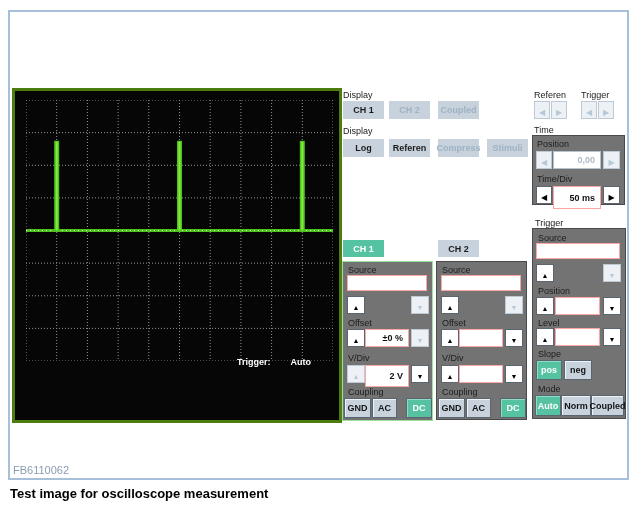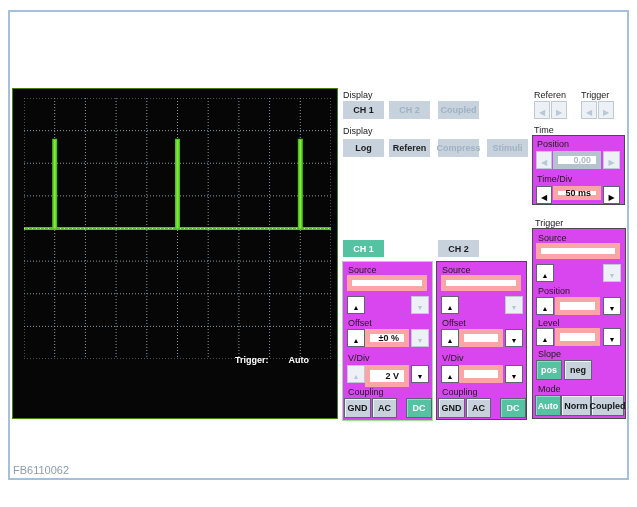--- a/index.html
+++ b/index.html
@@ -2,41 +2,41 @@
 <html style="--teal: #55c2a2; --btn-gray: #c7d2dd; --dim-text: #9fb2c4; --panel-border: #a5c0d8; --trace-green: #4cc31d; --trace-bright: #86e93f; --grid-gray: #8e98a0;"><head>
 <meta charset="utf-8">
 <style>
   html,body{margin:0;padding:0;background:#fff;}
   body{font-family:"Liberation Sans",sans-serif;-webkit-font-smoothing:antialiased;}
   #stage{position:relative;width:637px;height:507px;background:#fff;overflow:hidden;}
   .abs{position:absolute;}
   #panel{position:absolute;left:8px;top:10px;width:617px;height:466px;border:2px solid var(--panel-border,#a5c0d8);background:#fff;}
 
   
-  #scope{position:absolute;left:2px;top:76px;width:324px;height:329px;background:#060606;border:1px solid #4d7c0f;}
+  #scope{position:absolute;left:2px;top:76px;width:324px;height:329px;background:#060606;border:3px solid #4d7c0f;}
   #scope svg{position:absolute;left:11px;top:9px;}
   .trig-status{position:absolute;left:222px;top:266px;width:95px;display:flex;gap:20px;color:#fff;font-size:9px;font-weight:bold;}
 
   
   .lbl{font-size:9px;font-weight:normal;color:#1c1c1c;white-space:nowrap;}
 
   
   .btn-flat{background:var(--btn-gray,#c7d2dd);height:18px;display:flex;align-items:center;justify-content:center;font-size:9px;font-weight:bold;color:#1c1c1c;cursor:default;}
   .btn-flat.dim{color:var(--dim-text,#9fb2c4);}
 
   
   .btn-3d{background:var(--btn-gray,#c7d2dd);border:1px solid #5a6570;display:flex;align-items:center;justify-content:center;font-size:9px;font-weight:bold;color:#141414;box-shadow:inset 1px 1px 0 #eef3f7;}
   .btn-3d.teal{background:var(--teal,#55c2a2);color:#fff;box-shadow:inset 1px 1px 0 #8fdcc6;}
 
   
-  .gbox{position:absolute;border:1px solid #4a4a4a;background:#d946ef;}
+  .gbox{position:absolute;border:1px solid #4a4a4a;background:#737373;}
   .gbox.green{border-color:#9be09b;}
 
   
-  .field{position:absolute;background:#fff;border:5px solid #fca5a5;font-size:9px;font-weight:bold;color:#111;display:flex;align-items:center;justify-content:flex-end;padding-right:5px;box-sizing:border-box;}
+  .field{position:absolute;background:#fff;border:1px solid #fca5a5;font-size:9px;font-weight:bold;color:#111;display:flex;align-items:center;justify-content:flex-end;padding-right:5px;box-sizing:border-box;}
   .field.left{justify-content:flex-start;padding-left:4px;}
   .field.dim{color:#a9bac8;border-color:#b5c3cf;}
 
   
   .spin{position:absolute;width:16px;height:16px;background:#fff;border:1px solid #5a6570;display:flex;align-items:center;justify-content:center;color:#000;box-sizing:content-box;}
   .spin.dim{background:#edf1f5;border-color:#bccad6;color:#b7c8d6;}
   .gl-up::before{content:"▲";font-size:7px;line-height:1;}
   .gl-down::before{content:"▼";font-size:7px;line-height:1;}
   .gl-left::before{content:"◀";font-size:8px;line-height:1;}
   .gl-right::before{content:"▶";font-size:8px;line-height:1;}
@@ -120,21 +120,21 @@
           <span class="gl-left"></span>
         </div>
       <div class="field dim" style="left:20px;top:15px;width:48px;height:18px">0,00</div>
       <div class="abs spin dim" style="left:70px;top:15px;width:15px">
           <span class="gl-right"></span>
         </div>
       <div class="abs lbl" style="left:4px;top:38px">Time/Div</div>
       <div class="abs spin" style="left:3px;top:50px;width:14px">
           <span class="gl-left"></span>
         </div>
-      <div class="field" style="left:20px;top:50px;width:48px;height:14px">50 ms</div>
+      <div class="field" style="left:20px;top:50px;width:48px;height:23px">50 ms</div>
       <div class="abs spin" style="left:70px;top:50px;width:15px">
           <span class="gl-right"></span>
         </div>
     </div>
 
     <div class="abs lbl" style="left:525px;top:206px">Trigger</div>
     <div class="gbox" style="left:522px;top:216px;width:92px;height:189px">
       <div class="abs lbl" style="left:5px;top:4px">Source</div>
       <div class="field left" style="left:3px;top:14px;width:84px;height:16px"></div>
       <div class="abs spin" style="left:3px;top:35px">
@@ -238,13 +238,14 @@
 
       <div class="abs lbl" style="left:5px;top:125px">Coupling</div>
       <div class="abs btn-3d" style="left:1px;top:136px;width:25px;height:18px">GND</div>
       <div class="abs btn-3d" style="left:29px;top:136px;width:23px;height:18px">AC</div>
       <div class="abs btn-3d teal" style="left:63px;top:136px;width:24px;height:18px">DC</div>
     </div>
 
     <div id="fig-id">FB6110062</div>
   </div>
 
+  <div id="caption">Test image for oscilloscope measurement</div>
 </div>
 
 </body></html>

